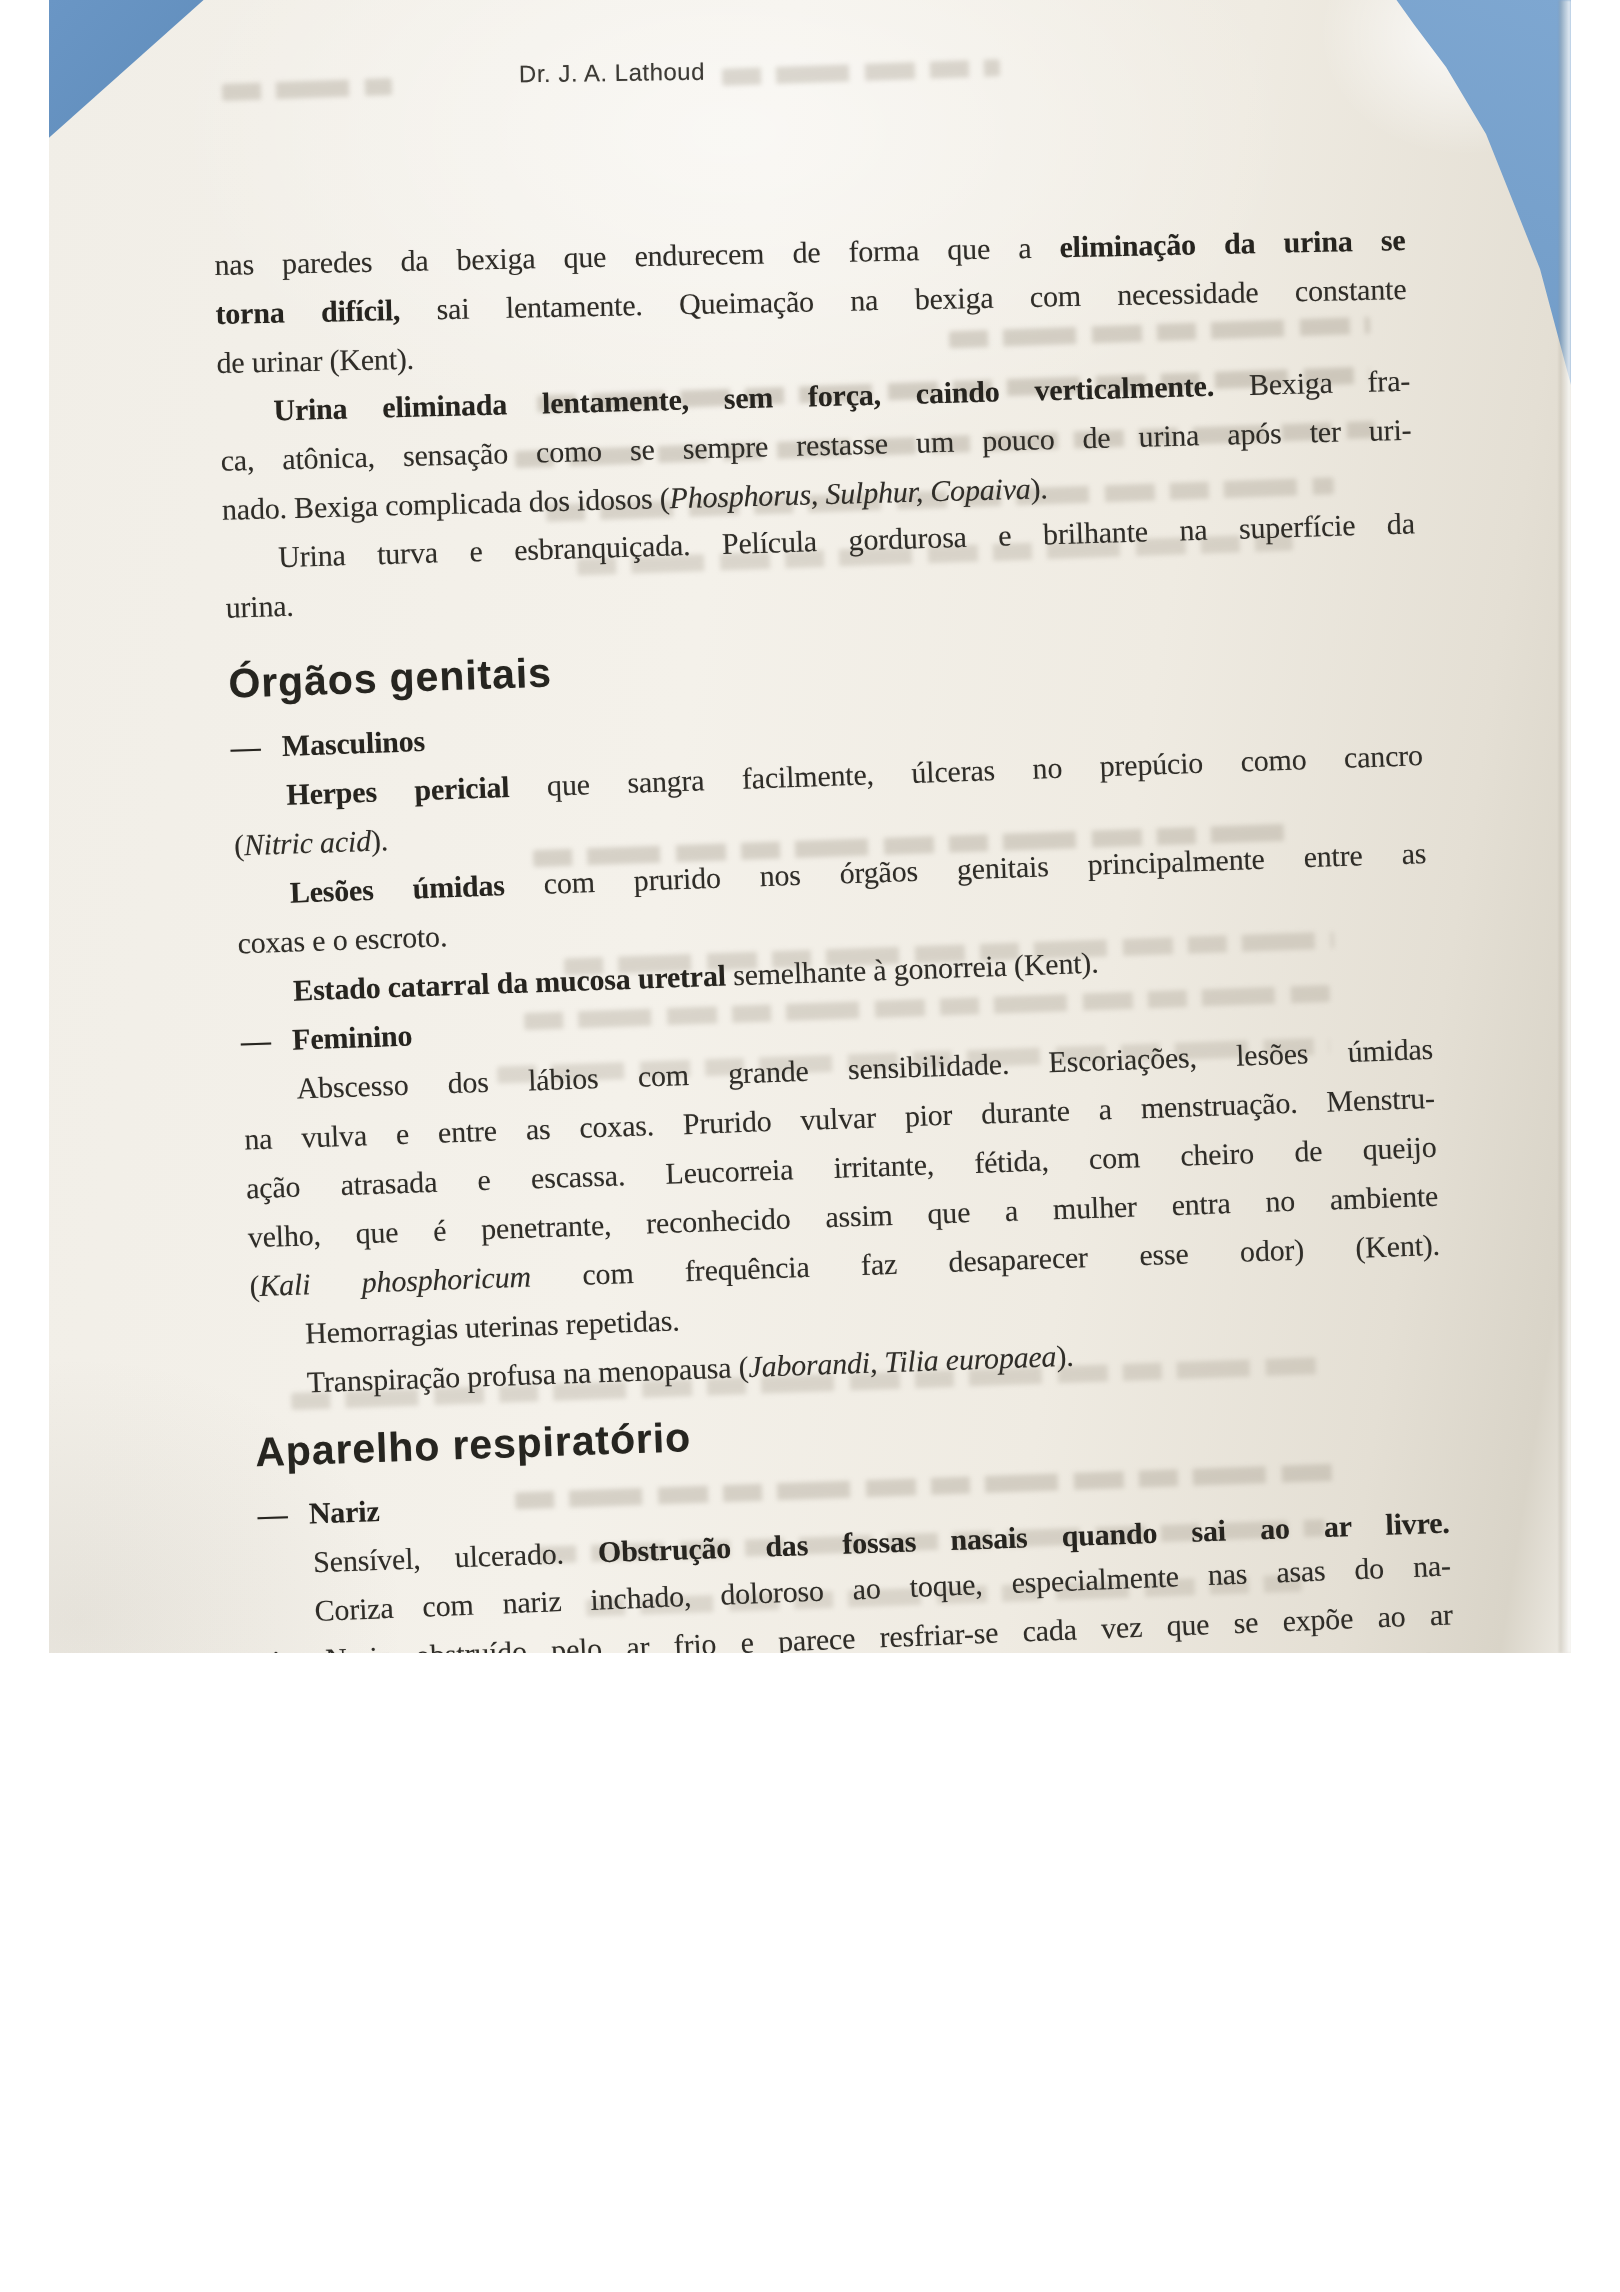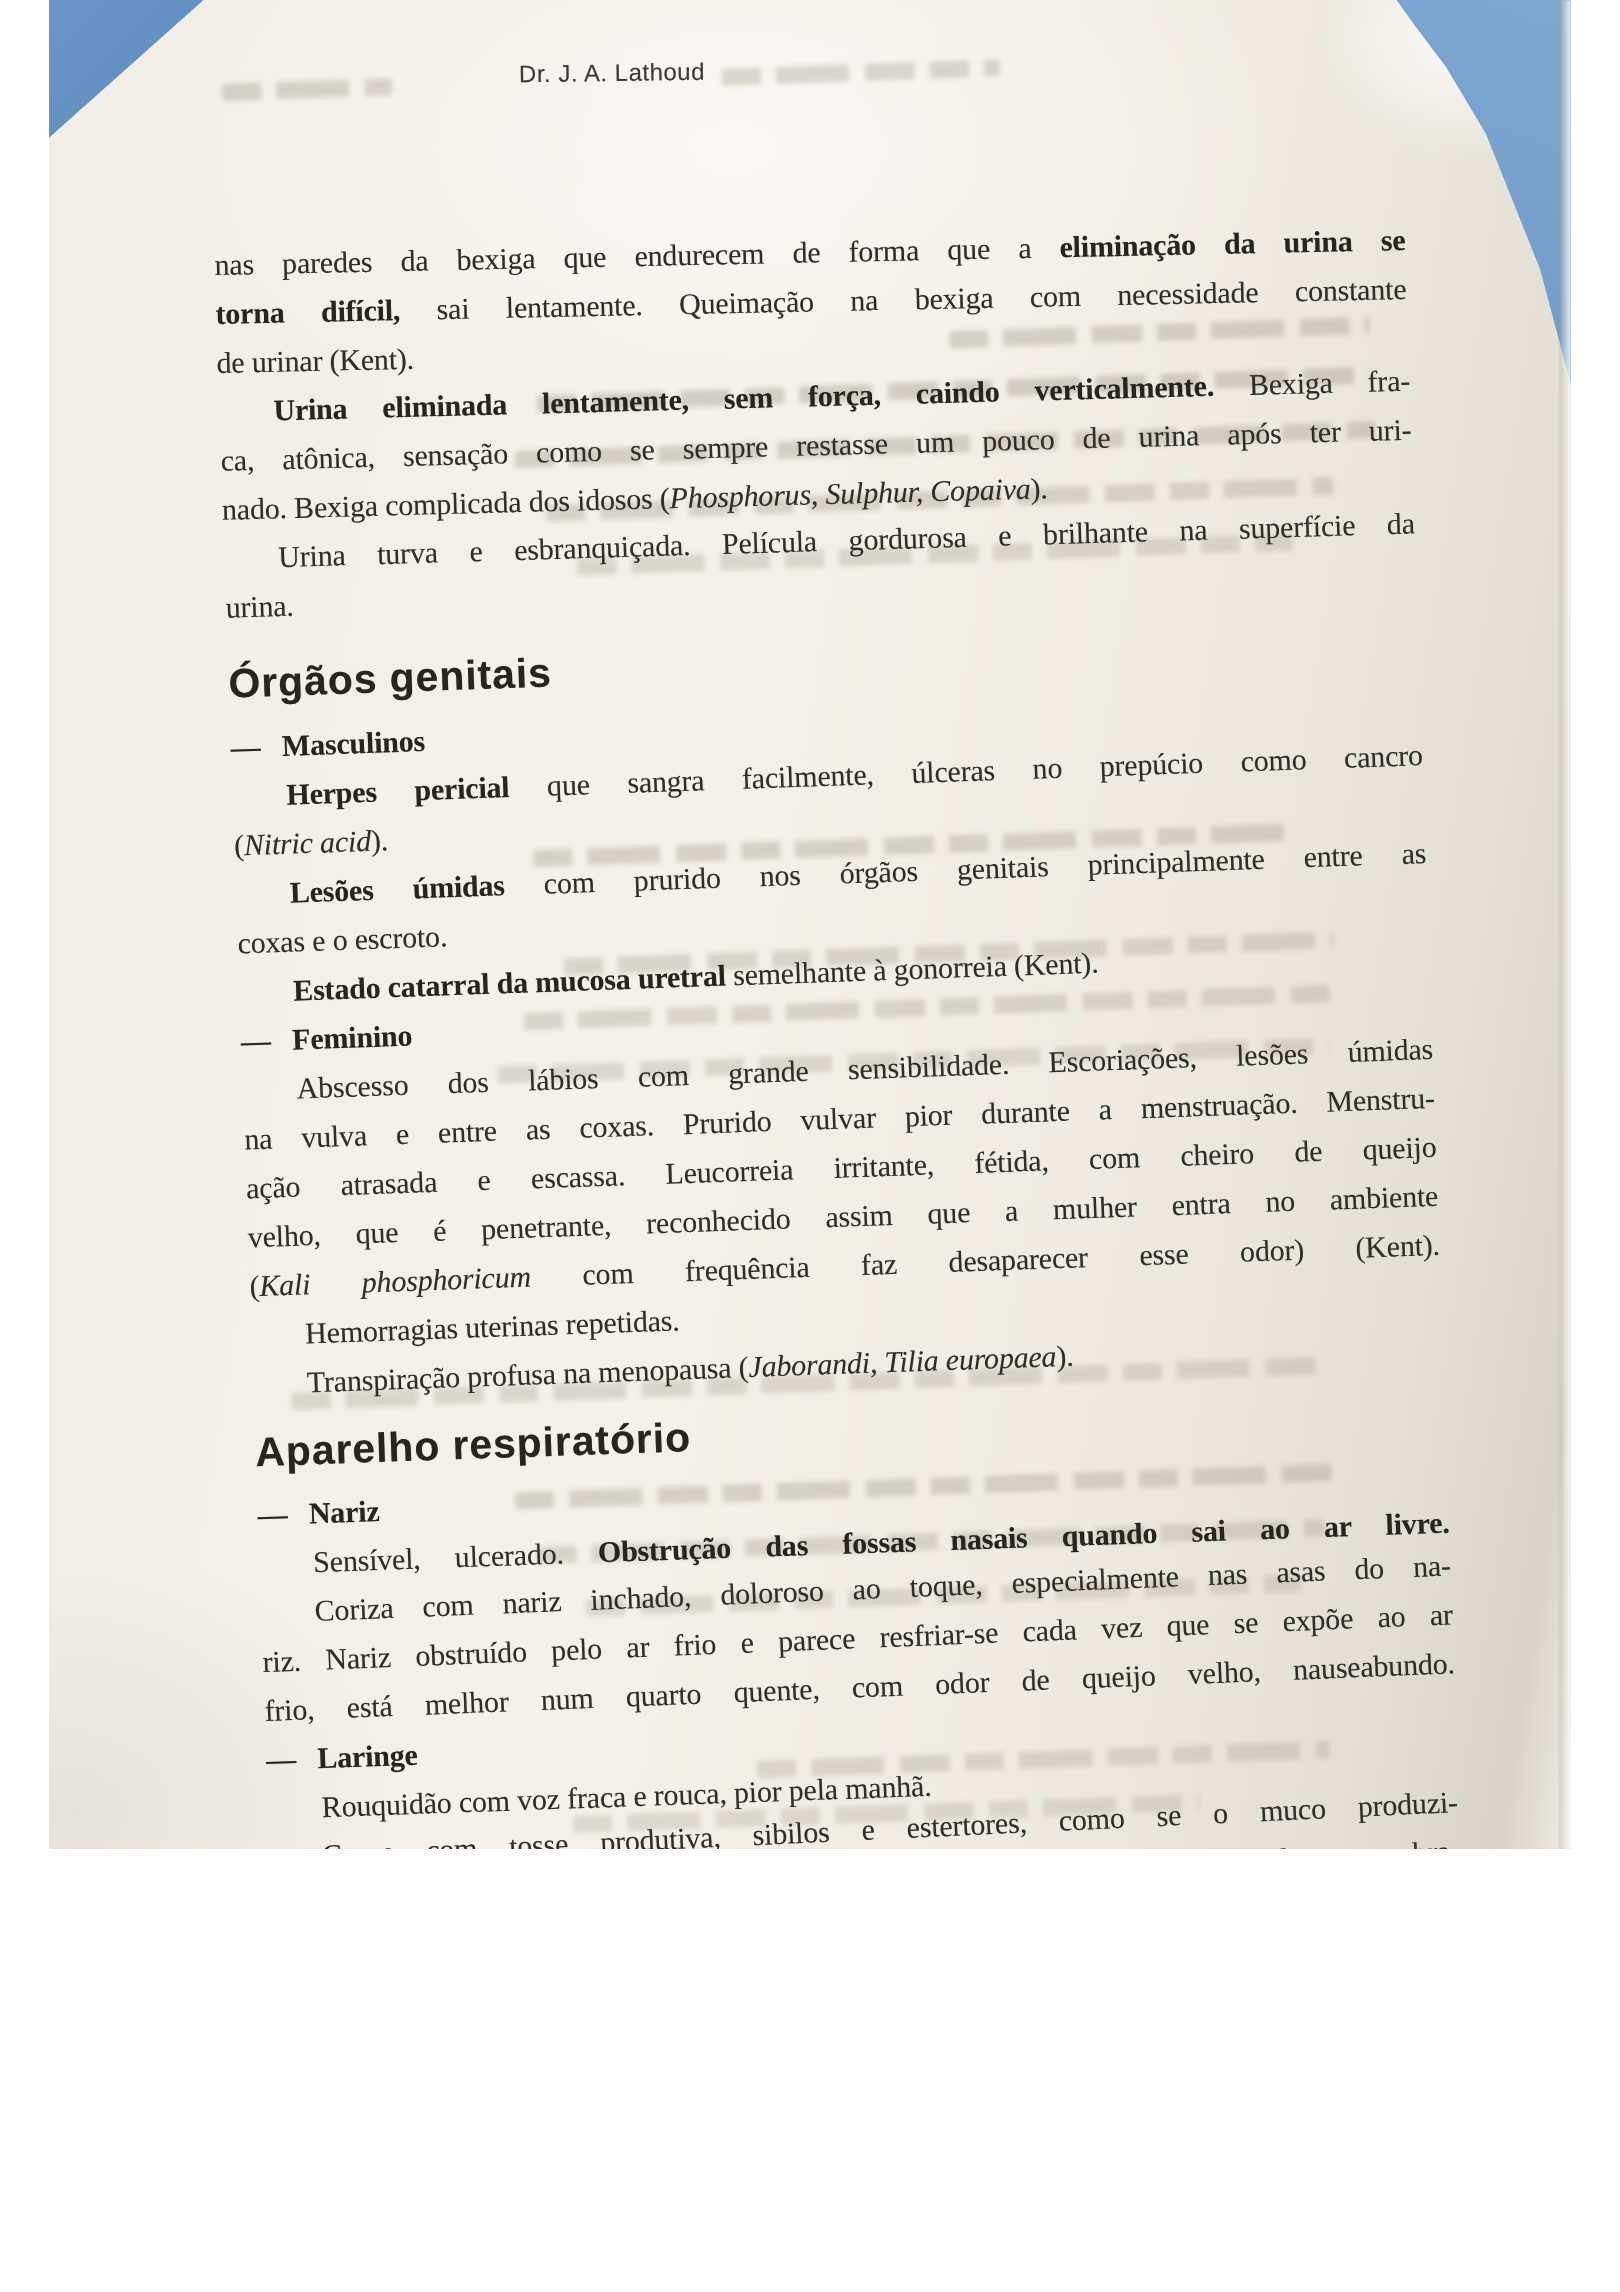--- a/index.html
+++ b/index.html
@@ -5,21 +5,21 @@
   html,body{margin:0;padding:0;}
   body{
     width:1620px;height:2293px;
     background:#ffffff;
     overflow:hidden;
     position:relative;
     font-family:"Liberation Serif","DejaVu Serif",serif;
   }
   
   .photo{
-    position:absolute;left:49px;top:0;width:1522px;height:1849px;
+    position:absolute;left:49px;top:0;width:1522px;height:1653px;
     background:
       radial-gradient(233px 197px at 93% 2%, rgba(255,255,255,.85), transparent 62%),
       radial-gradient(806px 466px at 45% 8%, rgba(255,255,255,.5), transparent 70%),
       radial-gradient(466px 376px at 2% 98%, rgba(120,112,96,.10), transparent 70%),
       linear-gradient(99deg, #f1eee7 0%, #f4f1ea 42%, #efebe2 68%, #e4dfd4 87%, #d9d4c8 96%, #eeebe4 100%);
     overflow:hidden;
   }
   .corner{position:absolute;}
   .corner-tl{
     left:0;top:0;width:161px;height:142px;

